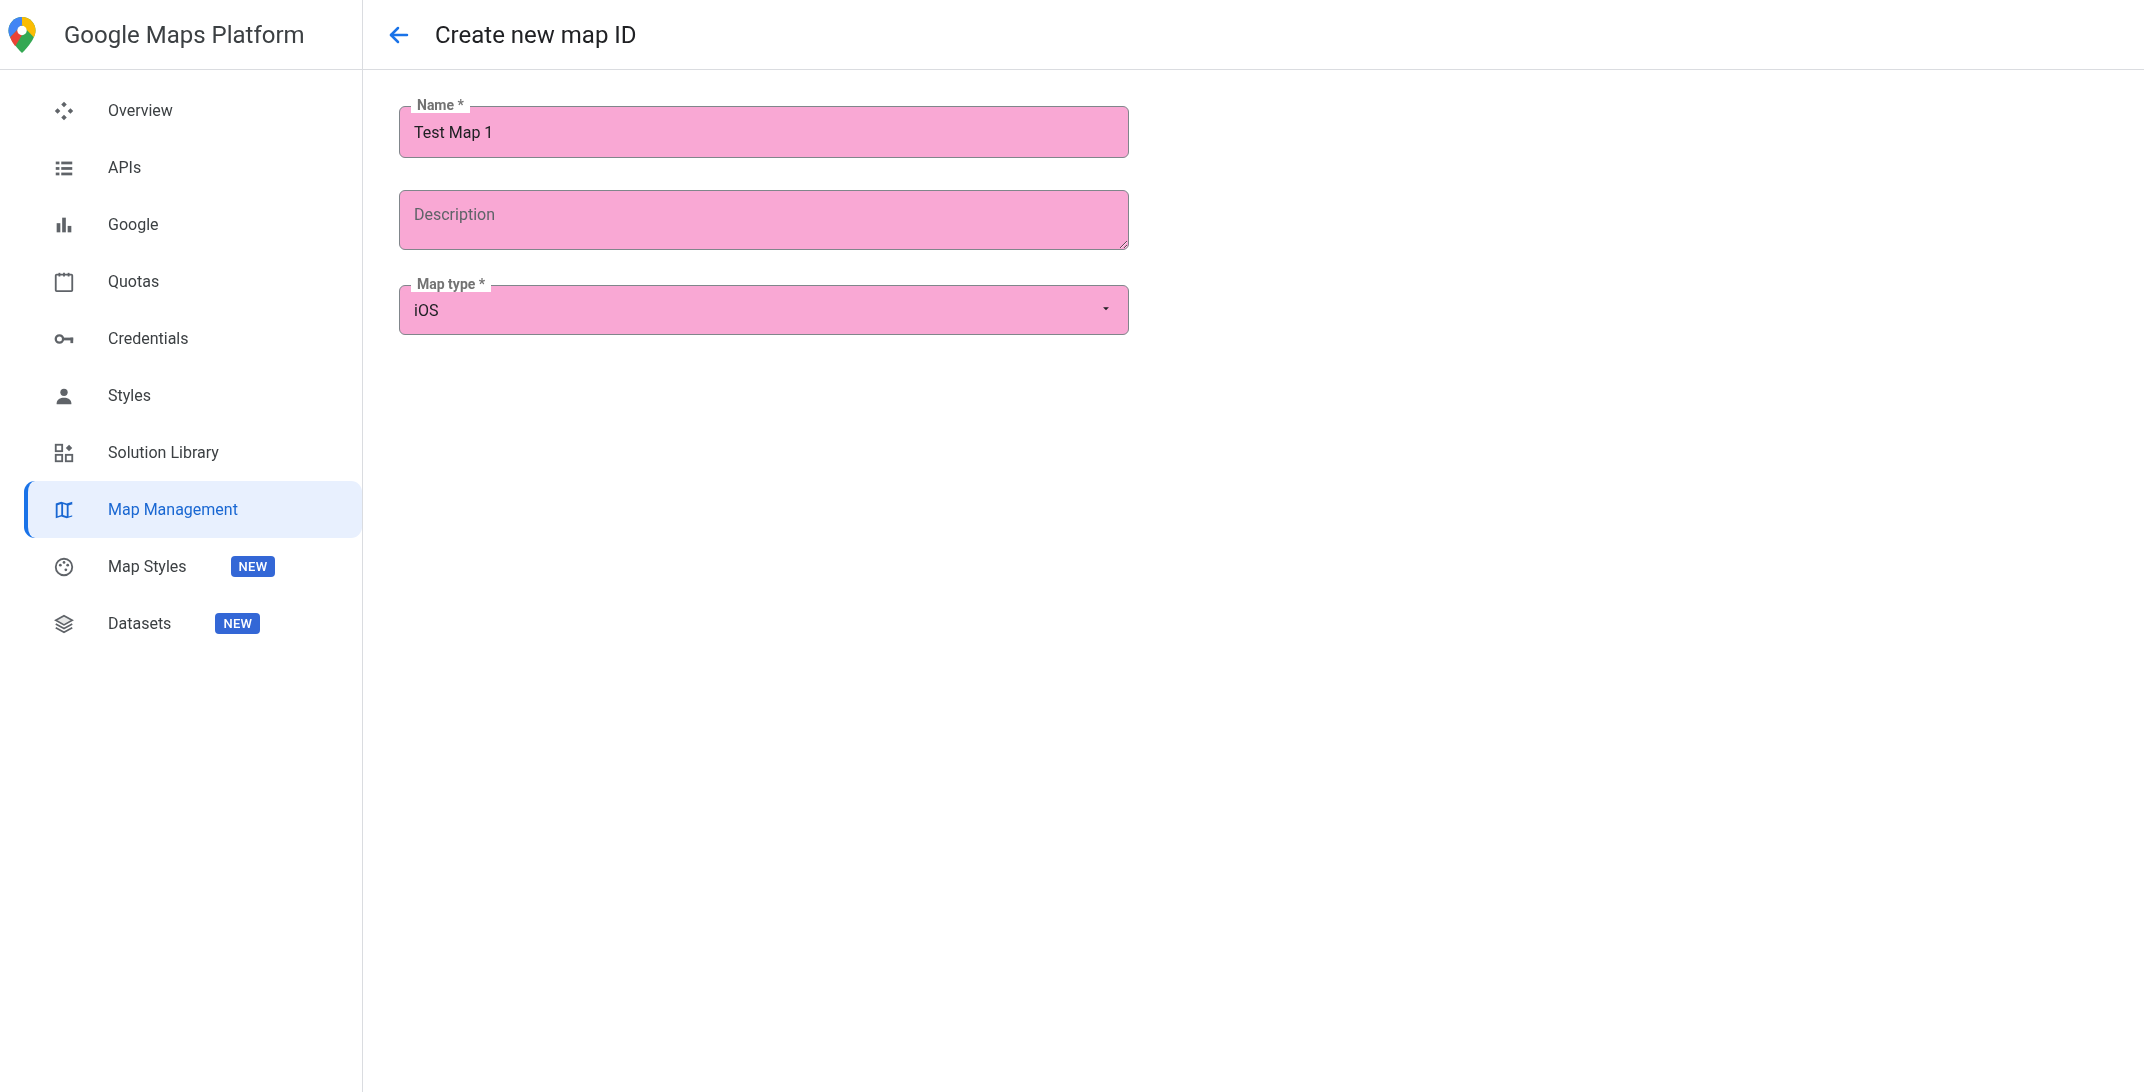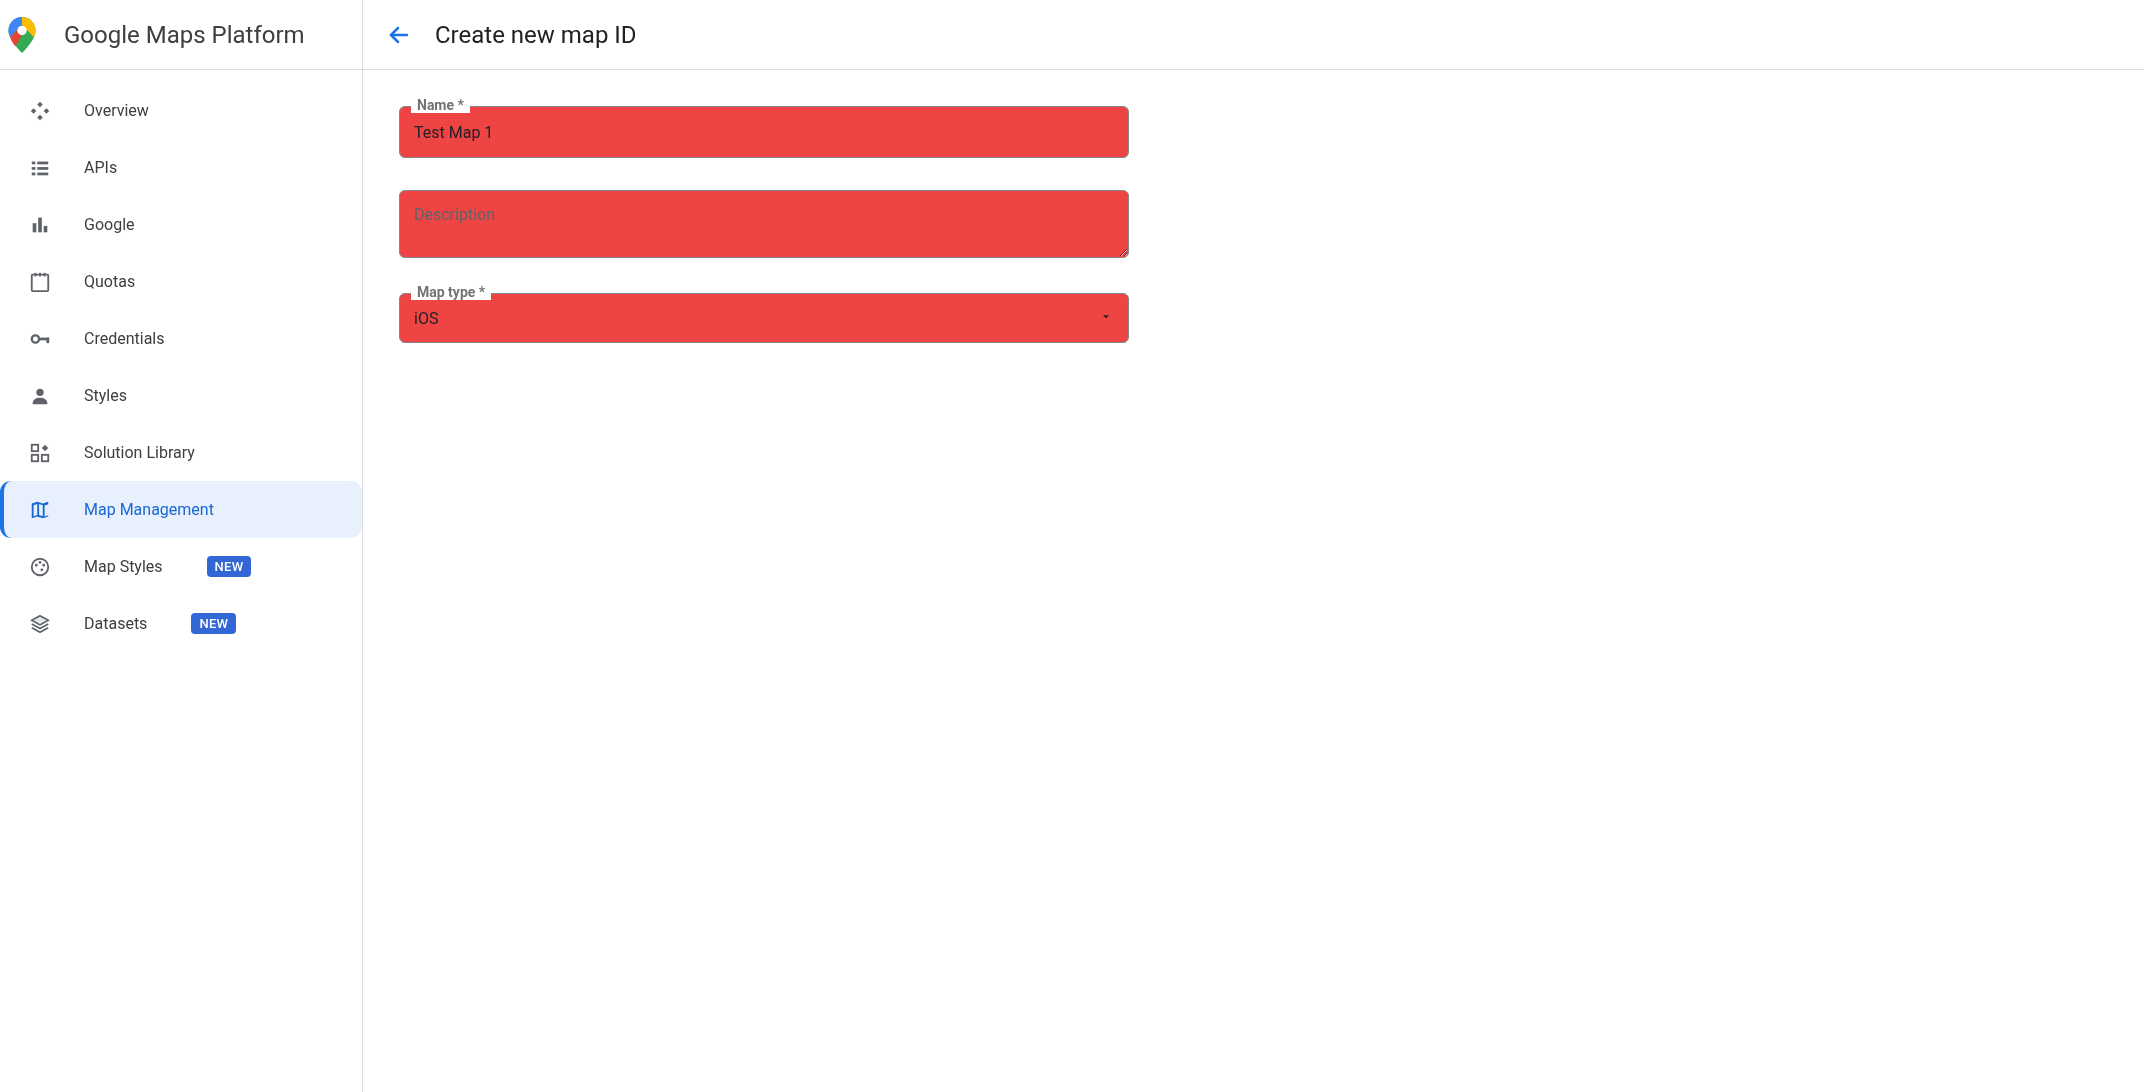--- a/index.html
+++ b/index.html
@@ -40,20 +40,21 @@
       flex-shrink: 0;
     }
     .sidebar-title {
       font-size: 24px;
       font-weight: 400;
       color: #3c4043;
       letter-spacing: 0;
     }
     .nav {
       padding-top: 12px;
+      padding-left: 24px;
     }
     .nav-item {
       display: flex;
       align-items: center;
       height: 57px;
       padding: 0 24px;
       cursor: pointer;
       gap: 32px;
       border-left: 4px solid transparent;
     }
@@ -140,27 +141,27 @@
     }
     .field-input, .field-textarea, .field-select {
       width: 100%;
       border: 1px solid #80868b;
       border-radius: 6px;
       padding: 14px 14px;
       font-size: 16px;
       font-family: inherit;
       color: #202124;
       outline: none;
-      background: #ef4444;
+      background: #f9a8d4;
     }
     .field-input {
       height: 52px;
     }
     .field-textarea {
-      height: 68px;
+      height: 60px;
       resize: both;
     }
     .field-textarea::placeholder {
       color: #5f6368;
     }
     .field-select-wrap {
       position: relative;
     }
     .field-select {
       height: 50px;

